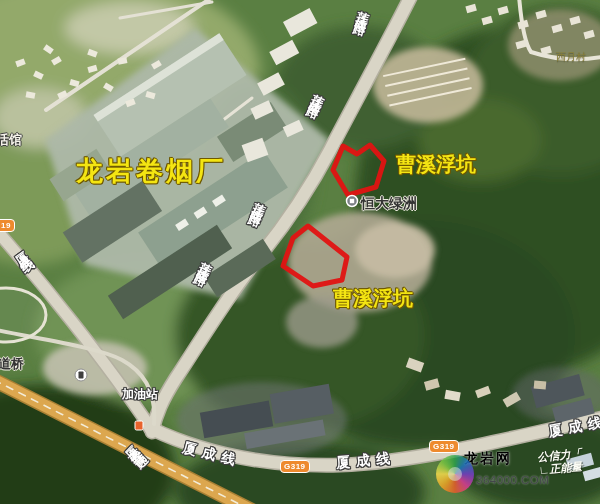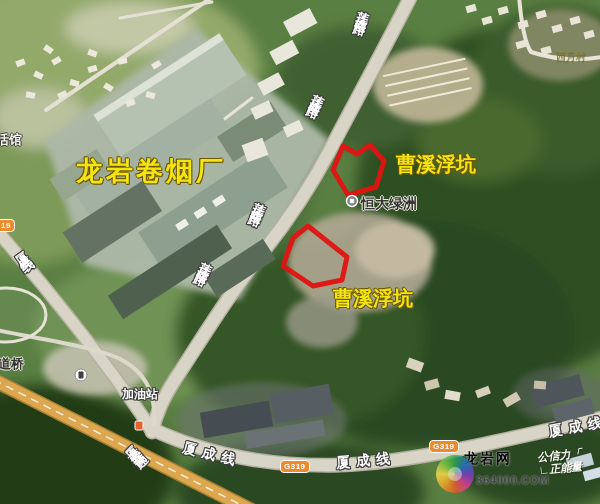--- a/index.html
+++ b/index.html
@@ -25,21 +25,21 @@
   .badge{position:absolute;z-index:5;background:#ee8a2e;color:#fff;font-weight:bold;
     font-size:8px;line-height:11px;height:11px;padding:0 3px;border-radius:4px;
     border:1px solid #fff;letter-spacing:0.5px;}
   #wm-logo{position:absolute;z-index:6;left:436px;top:455px;width:38px;height:38px;
     border-radius:50%;opacity:.8;
     background:conic-gradient(#2fa84f,#1f78c8,#7b3fd4,#e6399b,#f05a28,#f5a623,#ffe14d,#7ac943,#2fa84f);}
   #wm-logo::after{content:"";position:absolute;left:12px;top:12px;width:14px;height:14px;
     border-radius:50%;background:rgba(255,255,255,.55);}
   #wm-site{left:464px;top:450px;font-size:14px;font-weight:bold;color:#000000;
     letter-spacing:2px;text-shadow:0 0 3px rgba(255,255,255,.65),0 0 1px rgba(255,255,255,.8);}
-  #wm-domain{left:476px;top:474px;font-size:11.5px;font-weight:bold;color:#43464a;
+  #wm-domain{left:476px;top:474px;font-size:11.5px;font-weight:normal;color:#43464a;
     letter-spacing:0.5px;text-shadow:0 0 2px rgba(255,255,255,.6);}
   #wm-slogan{left:538px;top:449px;font-size:11px;font-style:italic;font-weight:bold;
     color:#fdfdf6;line-height:13px;transform:rotate(-5deg);
     text-shadow:1px 1px 1px rgba(30,40,25,.7);}
 </style>
 </head>
 <body>
 
 <div id="stage">
 

